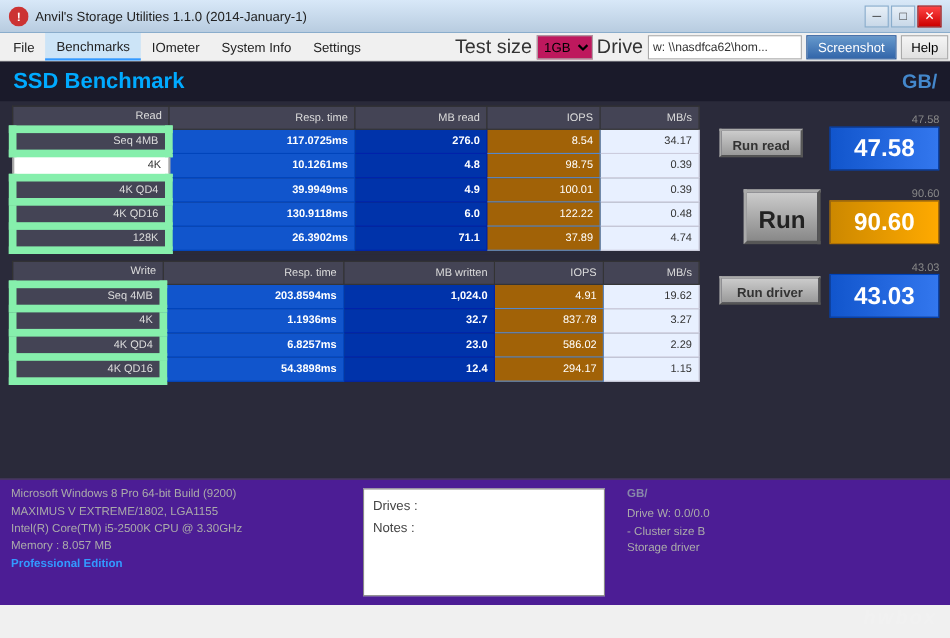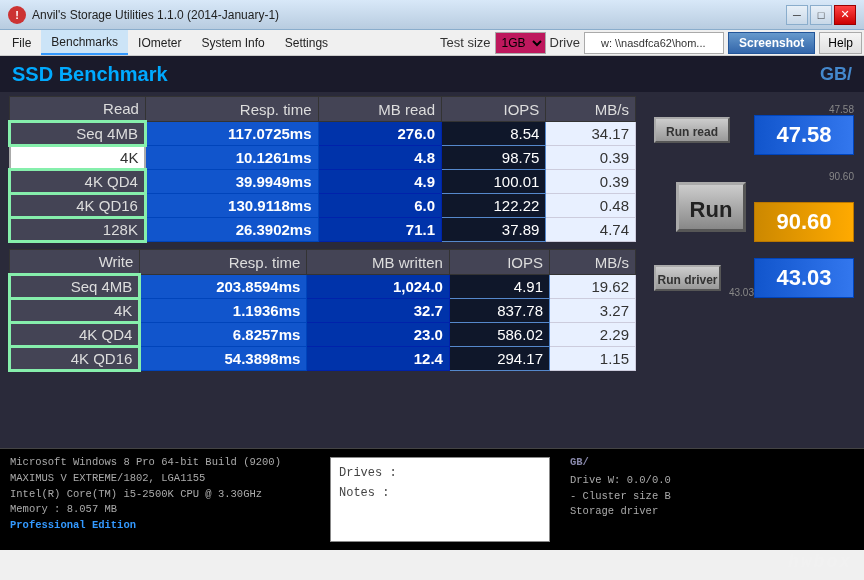--- a/index.html
+++ b/index.html
@@ -59,47 +59,47 @@
     .menu-item {
       padding: 3px 10px;
       cursor: pointer;
       font-size: 12px;
       color: #222;
       height: 100%;
       display: flex;
       align-items: center;
     }
     .menu-item.active { background: #cce4f7; border-bottom: 2px solid #3399ff; }
-    .toolbar-label { font-size: 13px; color: #333; }
+    .toolbar-label { font-size: 18px; color: #333; }
     .toolbar-select {
       height: 22px;
       font-size: 12px;
       border: 1px solid #aaa;
       background: #be185d;
       padding: 0 2px;
     }
     .drive-field {
       height: 22px;
       border: 1px solid #aaa;
       background: white;
-      padding: 0 16px;
+      padding: 0 4px;
       font-size: 11px;
       min-width: 140px;
       display: flex;
       align-items: center;
     }
     .screenshot-btn {
       background: linear-gradient(to bottom, #6699cc, #3366aa);
       color: white;
       border: 1px solid #225599;
       height: 22px;
       padding: 0 10px;
       font-size: 12px;
       cursor: pointer;
-      font-weight: bold;
+      font-weight: normal;
     }
     .help-btn {
       padding: 0 8px;
       height: 22px;
       font-size: 12px;
       border: 1px solid #aaa;
       background: linear-gradient(to bottom, #f5f5f5, #e0e0e0);
       cursor: pointer;
     }
     .content-area {
@@ -132,54 +132,54 @@
       overflow: hidden;
     }
     .table-area {
       flex: 1;
       padding: 4px 8px;
       overflow: hidden;
     }
     table {
       border-collapse: collapse;
       width: 100%;
-      font-size: 15px;
+      font-size: 10px;
     }
     .col-header {
       background: #444455;
       color: #ddd;
       text-align: right;
       padding: 3px 6px;
       font-weight: normal;
       border: 1px solid #333;
     }
     .col-header.left { text-align: right; }
     .row-label {
       background: #444455;
       color: #ddd;
       text-align: right;
       padding: 2px 6px;
-      border: 3px solid #86efac;
+      border: 7px solid #86efac;
       white-space: nowrap;
     }
     .row-label.selected {
       background: white;
       color: #333;
       border: 2px solid #aaa;
     }
     .cell-blue {
       background: #1155cc;
       color: white;
       text-align: right;
       padding: 2px 6px;
       border: 1px solid #0044bb;
       font-weight: bold;
     }
     .cell-lightblue {
-      background: #0f172a;
+      background: #a16207;
       color: white;
       text-align: right;
       padding: 2px 6px;
       border: 1px solid #5588cc;
     }
     .cell-white {
       background: #e8f0ff;
       color: #333;
       text-align: right;
       padding: 2px 6px;
@@ -248,25 +248,24 @@
       font-size: 22px;
       font-weight: bold;
       width: 100px;
       height: 40px;
       display: flex;
       align-items: center;
       justify-content: center;
       border: 1px solid #bb7700;
     }
     .bottom-area {
-      background: #000000;
-      height: 102px;
+      background: #4c1d95;
+      height: 115px;
       display: flex;
       border-top: 1px solid #444;
-      font-family: Liberation Mono, monospace;
     }
     .bottom-left {
       width: 320px;
       padding: 6px 10px;
       color: #aaa;
       font-size: 10.5px;
       line-height: 1.5;
     }
     .bottom-middle {
       width: 220px;
@@ -444,29 +443,29 @@
       <div class="run-row">
         <button class="run-btn" style="font-size:12px;height:26px;line-height:26px;">Run read</button>
         <div style="display:flex;flex-direction:column;align-items:flex-end;margin-left:16px;">
           <span style="color:#888;font-size:10px;">47.58</span>
           <div class="score-box-blue">47.58</div>
         </div>
       </div>
 
       <div class="run-row">
         <button class="run-big-btn">Run</button>
-        <div style="display:flex;flex-direction:column;align-items:flex-end;gap:20px;">
+        <div style="display:flex;flex-direction:column;align-items:flex-end;">
           <span style="color:#888;font-size:10px;">90.60</span>
           <div class="score-box-gold">90.60</div>
         </div>
       </div>
 
       <div class="run-row">
         <button class="run-btn" style="font-size:12px;height:26px;line-height:26px;">Run driver</button>
-        <div style="display:flex;flex-direction:row;align-items:flex-end;">
+        <div style="display:flex;flex-direction:column;align-items:flex-end;">
           <span style="color:#888;font-size:10px;">43.03</span>
           <div class="score-box-blue">43.03</div>
         </div>
       </div>
     </div>
   </div>
 
   <div class="bottom-area">
     <div class="bottom-left">
       <div>Microsoft Windows 8 Pro 64-bit Build (9200)</div>

